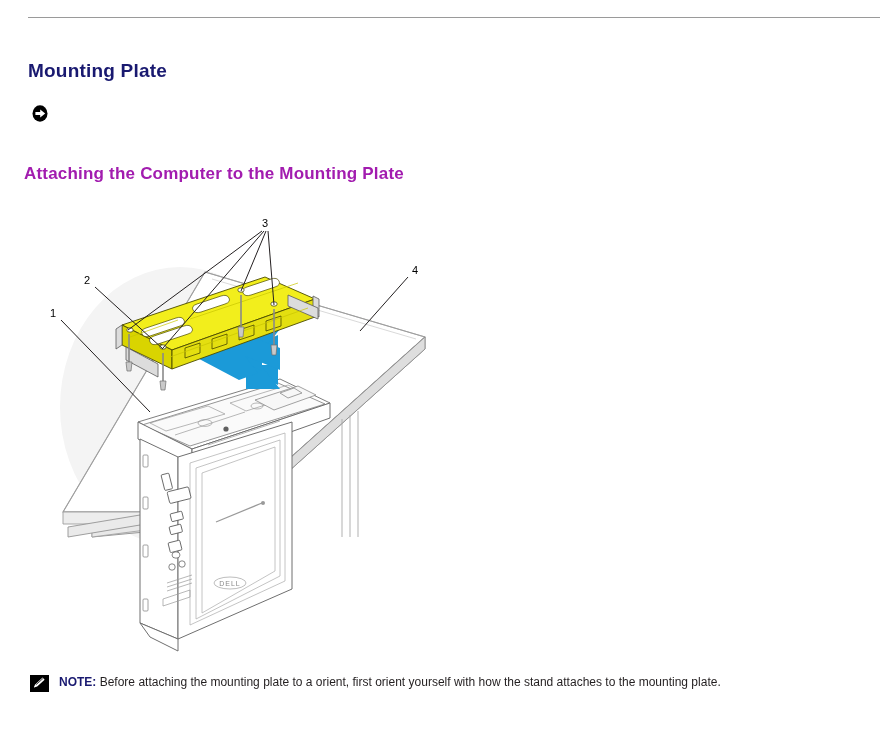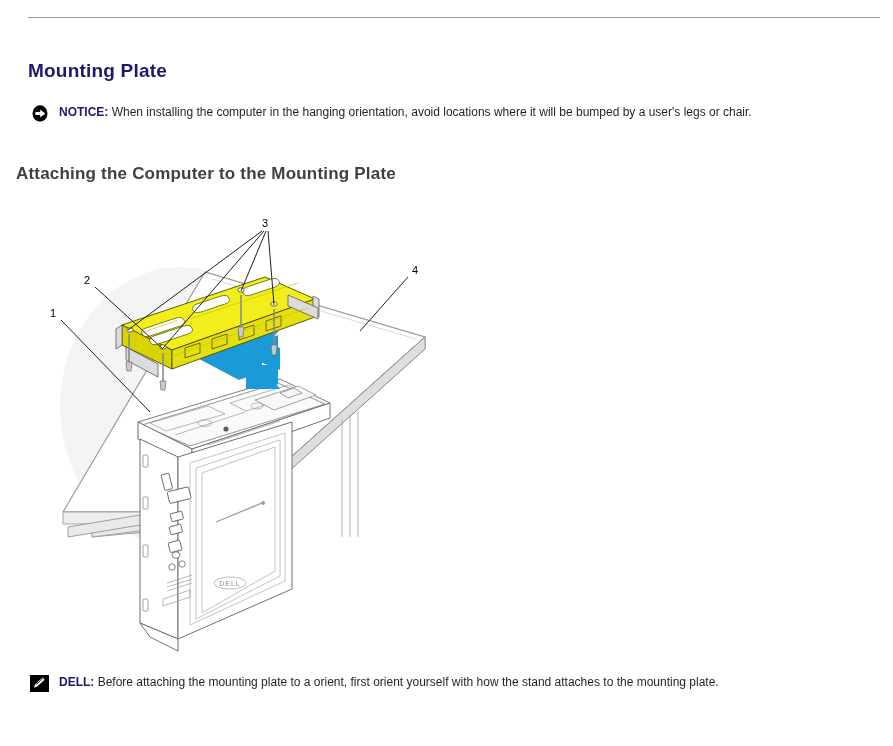--- a/index.html
+++ b/index.html
@@ -34,25 +34,25 @@
     left: 28px;
     top: 36px;
     font-size: 19px;
     font-weight: bold;
     color: #191970;
     letter-spacing: 0.2px;
     white-space: nowrap;
   }
   .h2-title {
     position: absolute;
-    left: 16px;
+    left: 24px;
     top: 139px;
     font-size: 17px;
     font-weight: bold;
-    color: #404040;
+    color: #a21caf;
     letter-spacing: 0.2px;
     white-space: nowrap;
   }
   
   .admonition {
     position: absolute;
     display: flex;
     align-items: flex-start;
     font-size: 12px;
     line-height: 15px;
@@ -112,21 +112,20 @@
 
   <h1 class="h1-title">Mounting Plate</h1>
 
   <div class="admonition notice-block">
     <span class="adm-icon">
       <svg class="icon-notice" viewBox="0 0 20 17" xmlns="http://www.w3.org/2000/svg">
         <ellipse cx="10" cy="8.5" rx="7.5" ry="8.2" fill="#000000"></ellipse>
         <path d="M5.4 6.9 L10.2 6.9 L10.2 4.4 L15.2 8.5 L10.2 12.6 L10.2 10.1 L5.4 10.1 Z" fill="#ffffff"></path>
       </svg>
     </span>
-    <span class="adm-text"><span class="adm-label">NOTICE:</span> <span>When installing the computer in the hanging orientation, avoid locations where it will be bumped by a user's legs or chair.</span></span>
   </div>
 
   <h2 class="h2-title">Attaching the Computer to the Mounting Plate</h2>
 
   <div class="figure">
     <svg width="420" height="450" viewBox="0 0 420 450" xmlns="http://www.w3.org/2000/svg">
 
       <ellipse cx="150" cy="200" rx="120" ry="140" fill="#f4f4f4"></ellipse>
 
       <polygon points="175,65 395,130 200,305 33,305" fill="#ffffff" stroke="#b5b5b5" stroke-width="1.1"></polygon>
@@ -324,16 +323,16 @@
 
   <div class="admonition note-block">
     <span class="adm-icon">
       <svg class="icon-note" viewBox="0 0 19 17" xmlns="http://www.w3.org/2000/svg">
         <rect x="0.5" y="0.5" width="18" height="16" fill="#000000" stroke="#000000" stroke-width="1"></rect>
         <path d="M4 12.6 L5.2 9.4 L12.6 2.6 L14.6 4.8 L7.2 11.6 Z" fill="#ffffff"></path>
         <path d="M4 12.6 L5.2 9.4 L6.4 10.8 Z" fill="#ffffff"></path>
         <line x1="6.2" y1="9.6" x2="13.2" y2="3.3" stroke="#000000" stroke-width="0.7"></line>
       </svg>
     </span>
-    <span class="adm-text"><span class="adm-label">DELL:</span> <span>Before attaching the mounting plate to a orient, first orient yourself with how the stand attaches to the mounting plate.</span></span>
+    <span class="adm-text"><span class="adm-label">NOTE:</span> <span>Before attaching the mounting plate to a orient, first orient yourself with how the stand attaches to the mounting plate.</span></span>
   </div>
 
 </div>
 
 </body></html>

